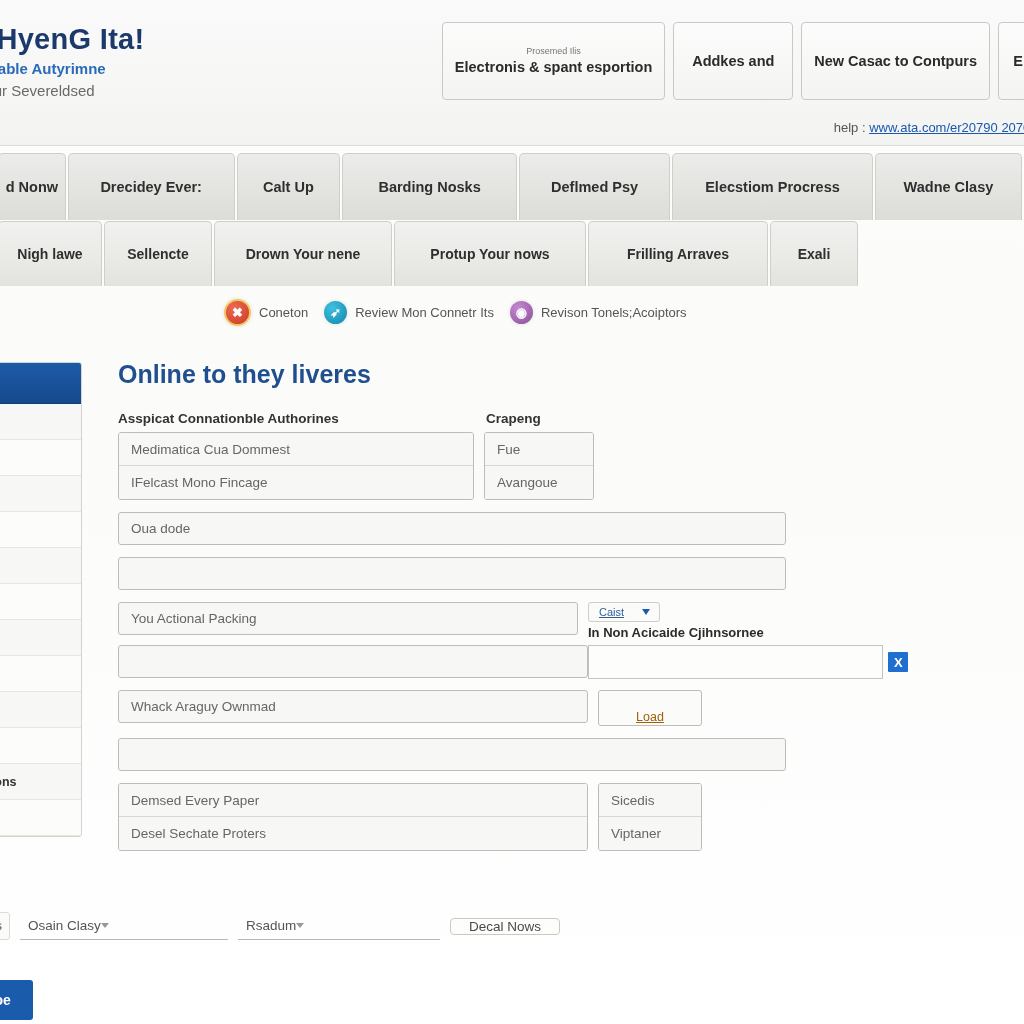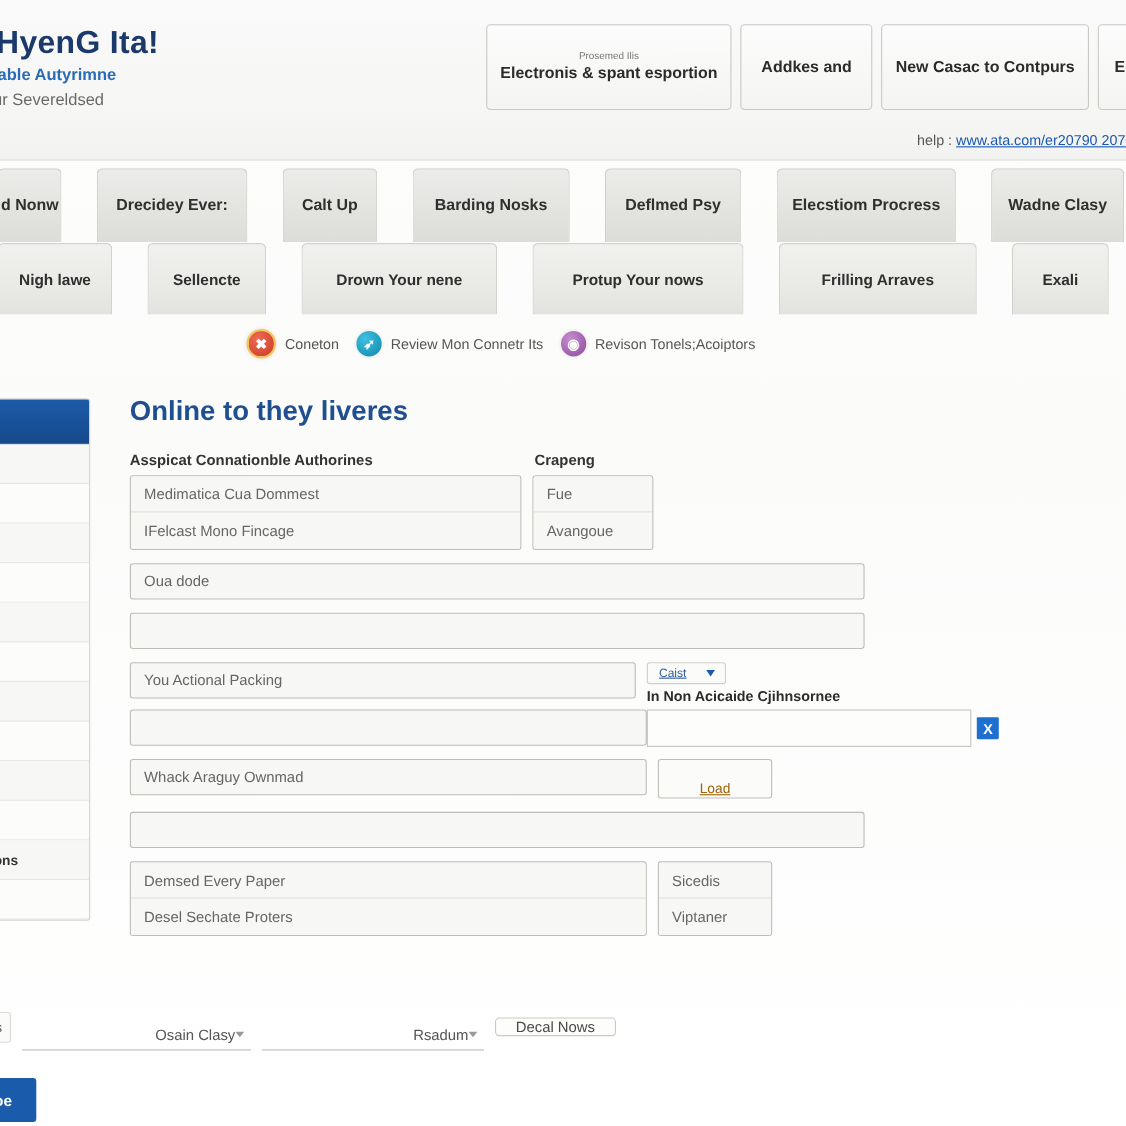--- a/index.html
+++ b/index.html
@@ -110,21 +110,20 @@
     cursor: pointer;
   }
 
   
   .navrow {
     position: absolute;
     left: 0;
     width: 1024px;
     display: flex;
     align-items: stretch;
-    gap: 30px;
   }
   .navrow1 { top: 153px; height: 67px; }
   .navrow2 { top: 221px; height: 65px; }
 
   .navtab {
     border: 1px solid #cfcfc9;
     border-bottom: none;
     border-radius: 5px 5px 0 0;
     background: linear-gradient(180deg,#ececea 0%,#e3e3e0 55%,#dcdcd8 100%);
     display: flex;
@@ -370,28 +369,27 @@
     background: #fbfbfa;
     white-space: nowrap;
     filter: blur(0.45px);
     cursor: pointer;
   }
   .select {
     width: 208px;
     border-bottom: 1px solid #b9b9b3;
     display: flex;
     align-items: center;
-    justify-content: flex-end;
+    justify-content: flex-start;
     padding: 5px 6px 6px 8px;
     font-size: 13.5px;
     color: #555;
     box-sizing: border-box;
     cursor: pointer;
     filter: blur(0.3px);
-    margin-top: 16px;
   }
   .select.narrow { width: 202px; }
   .sel-caret {
     width: 0; height: 0;
     border-left: 4px solid transparent;
     border-right: 4px solid transparent;
     border-top: 5px solid #999;
   }
   .btn-outline {
     border: 1px solid #cacac4;

